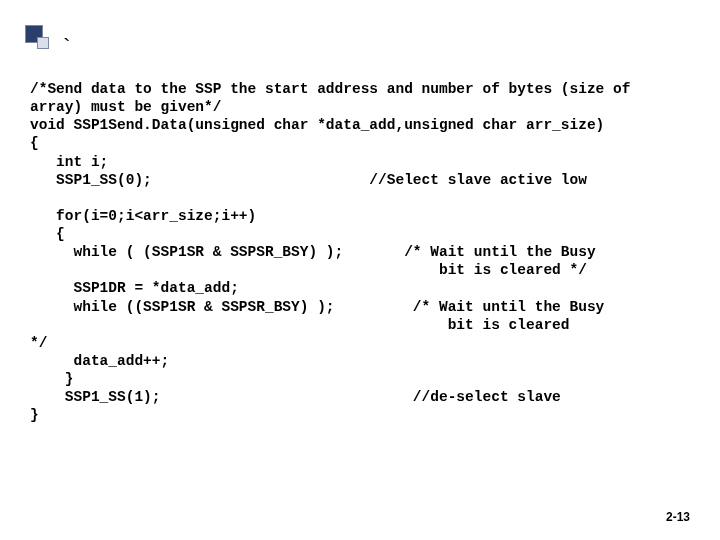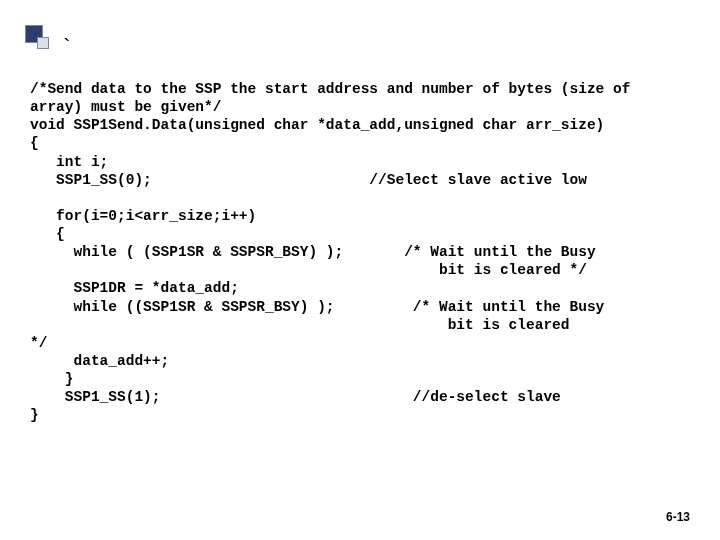--- a/index.html
+++ b/index.html
@@ -80,14 +80,14 @@
                                                bit is cleared */
      SSP1DR = *data_add;
      while ((SSP1SR &amp; SSPSR_BSY) );         /* Wait until the Busy
                                                 bit is cleared
 */
      data_add++;
     }
     SSP1_SS(1);                             //de-select slave
 }</div>
 
-  <div class="footer">6-13</div>
+  <div class="footer">2-13</div>
 </div>
 
 </body></html>

